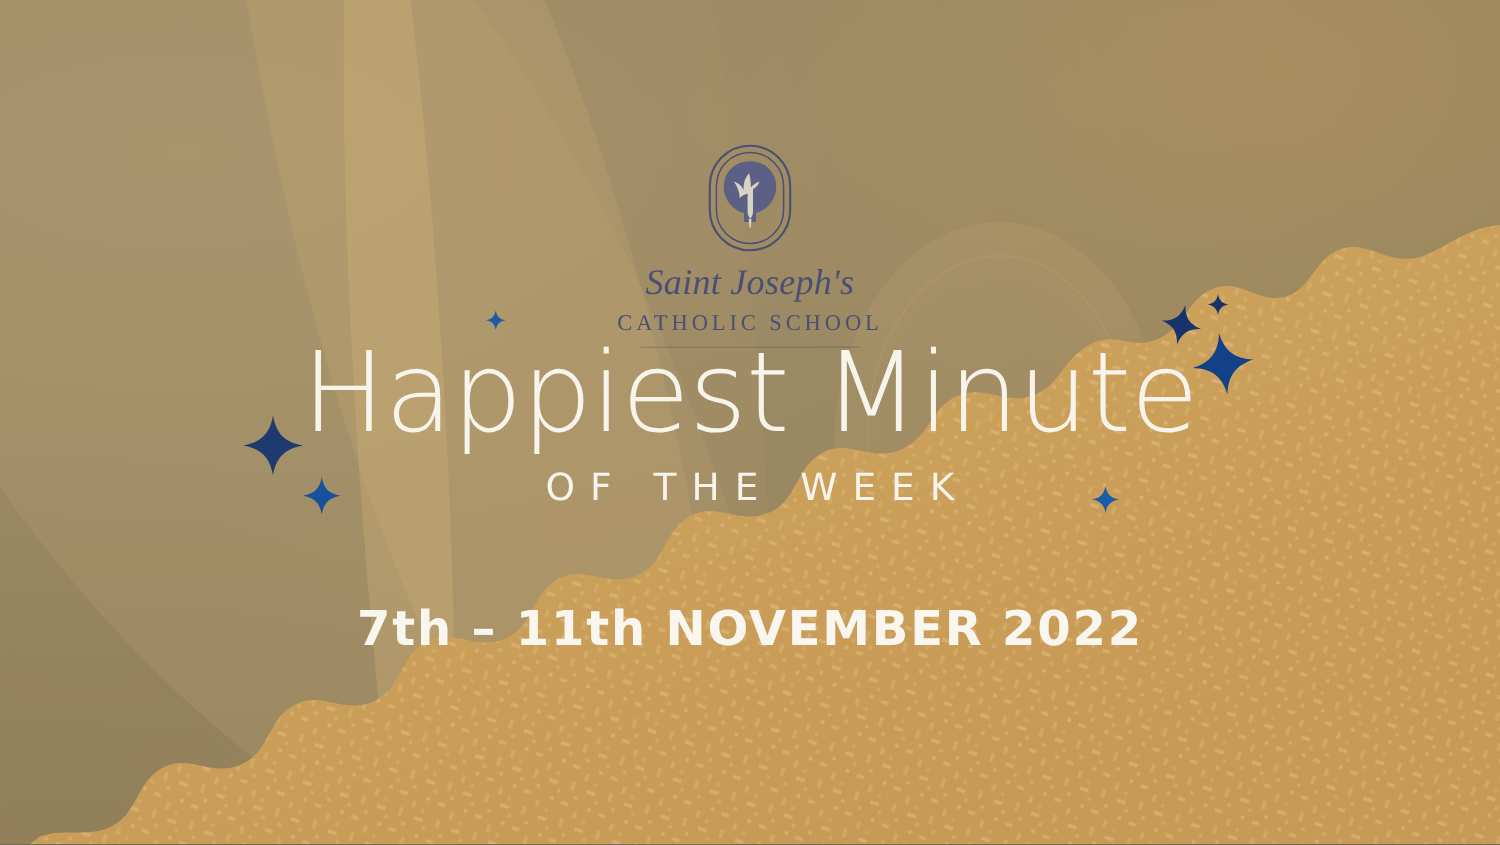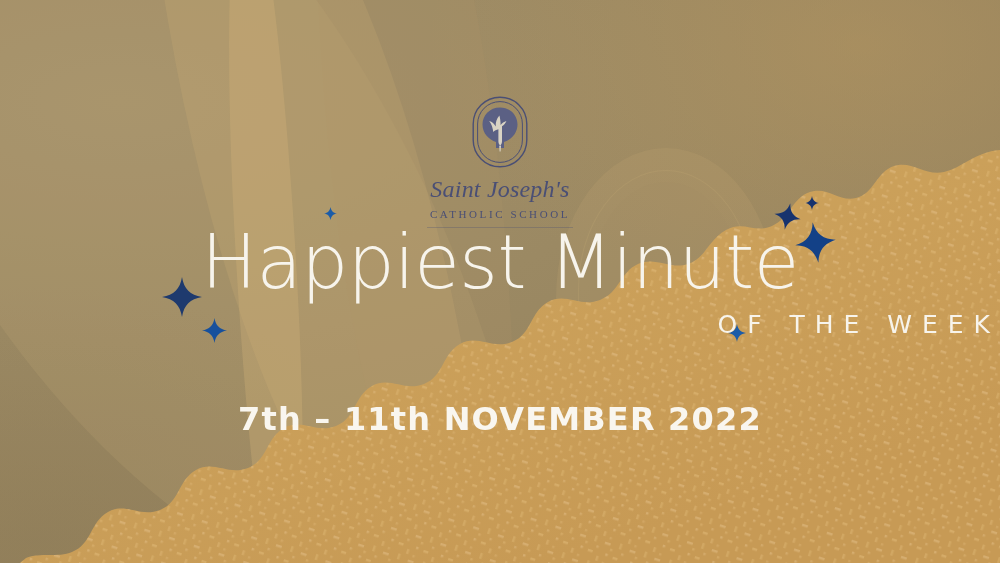--- a/index.html
+++ b/index.html
@@ -113,21 +113,21 @@
     font-family:"Liberation Serif", serif;
     font-style:italic;
     font-size:24px;
     letter-spacing:0.2px;
     color:#4a4f75;
     line-height:1;
   }
   .crest-sub{
     margin-top:8px;
     font-family:"Liberation Serif", serif;
-    font-size:11px;
+    font-size:15px;
     letter-spacing:2.6px;
     color:#4a4f75;
     line-height:1;
   }
   .crest-rule{
     margin-top:7px;
     width:146px; height:1px;
     background:rgba(74,79,117,0.30);
   }
 
@@ -148,21 +148,20 @@
     text-align:center;
   }
   .subtitle{
     margin-top:10px;
     font-family:"DejaVu Sans", sans-serif;
     font-weight:500;
     font-size:25px;
     letter-spacing:10px;
     text-indent:10px;
     color:#f7f4ec;
-    text-align:right;
   }
   .daterange{
     position:absolute;
     left:0; right:0; top:400px;
     text-align:center;
     z-index:6;
     font-family:"DejaVu Sans", sans-serif;
     font-weight:700;
     font-size:32px;
     letter-spacing:1.2px;

